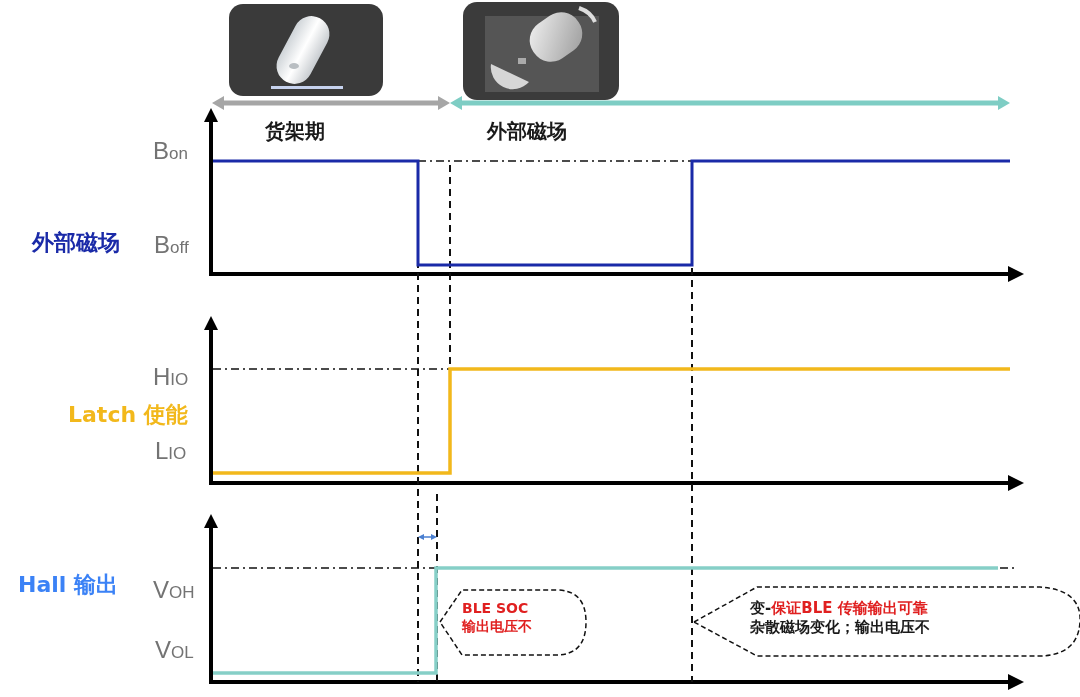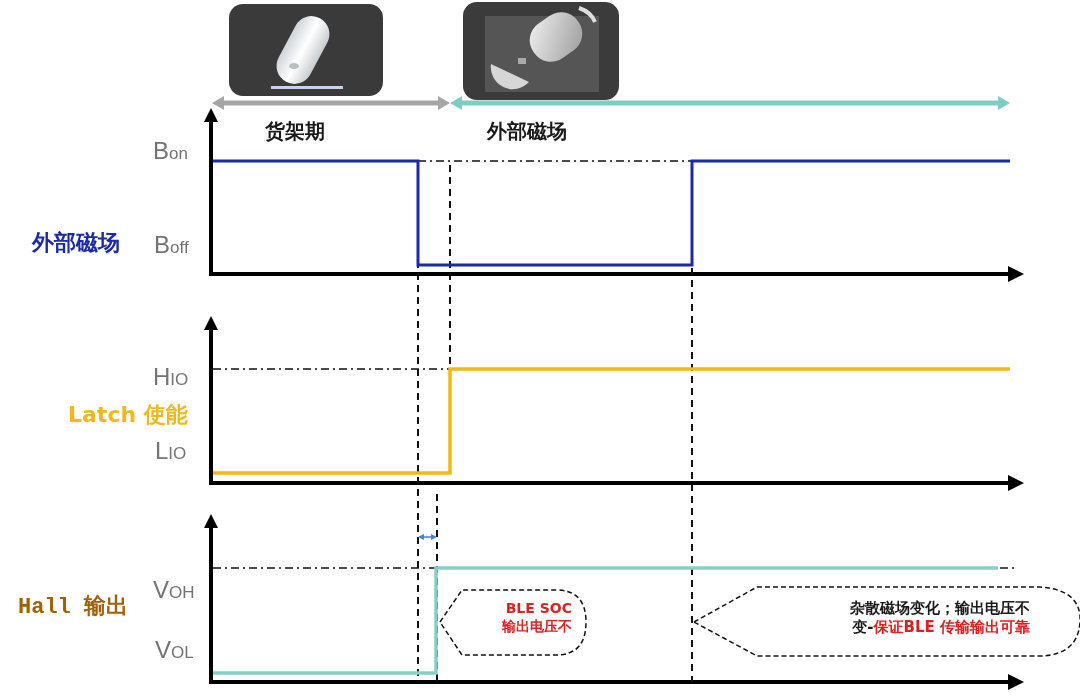--- a/index.html
+++ b/index.html
@@ -4,21 +4,21 @@
 <style>
   html, body { margin:0; padding:0; background:#ffffff; }
   body { width:1080px; height:697px; position:relative; overflow:hidden;
          font-family: "DejaVu Sans", "Liberation Sans", sans-serif; }
   svg { position:absolute; left:0; top:0; }
   .lbl { position:absolute; white-space:nowrap; line-height:1; }
   .axis-lbl { font-family: "Liberation Sans", sans-serif; font-size:24px; color:#737373; }
   .axis-lbl .sub { font-size:17px; }
   .sig-name { font-weight:bold; font-size:22px; }
   .phase { font-size:20px; font-weight:bold; color:#1a1a1a; }
-  .callout-text { position:absolute; text-align:right; font-weight:bold; line-height:1.25; }
+  .callout-text { position:absolute; text-align:left; font-weight:bold; line-height:1.25; }
 </style>
 </head>
 <body>
 
 <div style="position:absolute;left:229px;top:4px;width:154px;height:92px;border-radius:14px;background:#3a3a3a;">
   <svg width="154" height="92">
     <defs>
         <linearGradient id="cap1" x1="0" y1="0" x2="1" y2="0">
       <stop offset="0" stop-color="#cfd4d8"></stop>
           <stop offset="0.5" stop-color="#ffffff"></stop>
@@ -109,35 +109,35 @@
 
   <path d="M440 622 L462 590 L556 590 Q586 590 586 622 Q586 655 556 655 L462 655 Z" fill="none" stroke="#111" stroke-width="1.5" stroke-dasharray="5 3"></path>
   <path d="M694 622 L757 587 L1040 587 Q1082 590 1080 622 Q1078 655 1040 656 L757 656 Z" fill="none" stroke="#111" stroke-width="1.5" stroke-dasharray="5 3"></path>
 </svg>
 
 <div class="lbl phase" style="left:265px;top:121px;">货架期</div>
 <div class="lbl phase" style="left:487px;top:121px;">外部磁场</div>
 
 <div class="lbl sig-name" style="left:32px;top:204px;color:#1a2aa8;margin-top:28px;">外部磁场</div>
 <div class="lbl sig-name" style="left:28px;top:404px;color:#f2b81b;margin-left:40px;">Latch 使能</div>
-<div class="lbl sig-name" style="left:18px;top:597px;color:#a16207;font-family:Liberation Mono, monospace;">Hall  输出</div>
+<div class="lbl sig-name" style="left:18px;top:574px;color:#3b82f6;">Hall  输出</div>
 
 <div class="lbl axis-lbl" style="left:153px;top:139px;">
   <span>B</span><span class="sub">on</span></div>
 <div class="lbl axis-lbl" style="left:154px;top:233px;">
   <span>B</span><span class="sub">off</span></div>
 <div class="lbl axis-lbl" style="left:153px;top:365px;">
   <span>H</span><span class="sub">IO</span></div>
 <div class="lbl axis-lbl" style="left:155px;top:439px;">
   <span>L</span><span class="sub">IO</span></div>
 <div class="lbl axis-lbl" style="left:153px;top:578px;">
   <span>V</span><span class="sub">OH</span></div>
 <div class="lbl axis-lbl" style="left:155px;top:638px;">
   <span>V</span><span class="sub">OL</span></div>
 
 <div class="callout-text" style="left:462px;top:600px;width:110px;font-size:14px;color:#e02020;">
   <div>BLE SOC</div>
   <div>输出电压不</div>
 </div>
 <div class="callout-text" style="left:750px;top:599px;width:280px;font-size:15px;color:#1a1a1a;">
+  <div><span>变-</span><span style="color:#e02020;">保证BLE 传输输出可靠</span></div>
   <div>杂散磁场变化；输出电压不</div>
-  <div><span>变-</span><span style="color:#e02020;">保证BLE 传输输出可靠</span></div>
 </div>
 
 </body></html>

